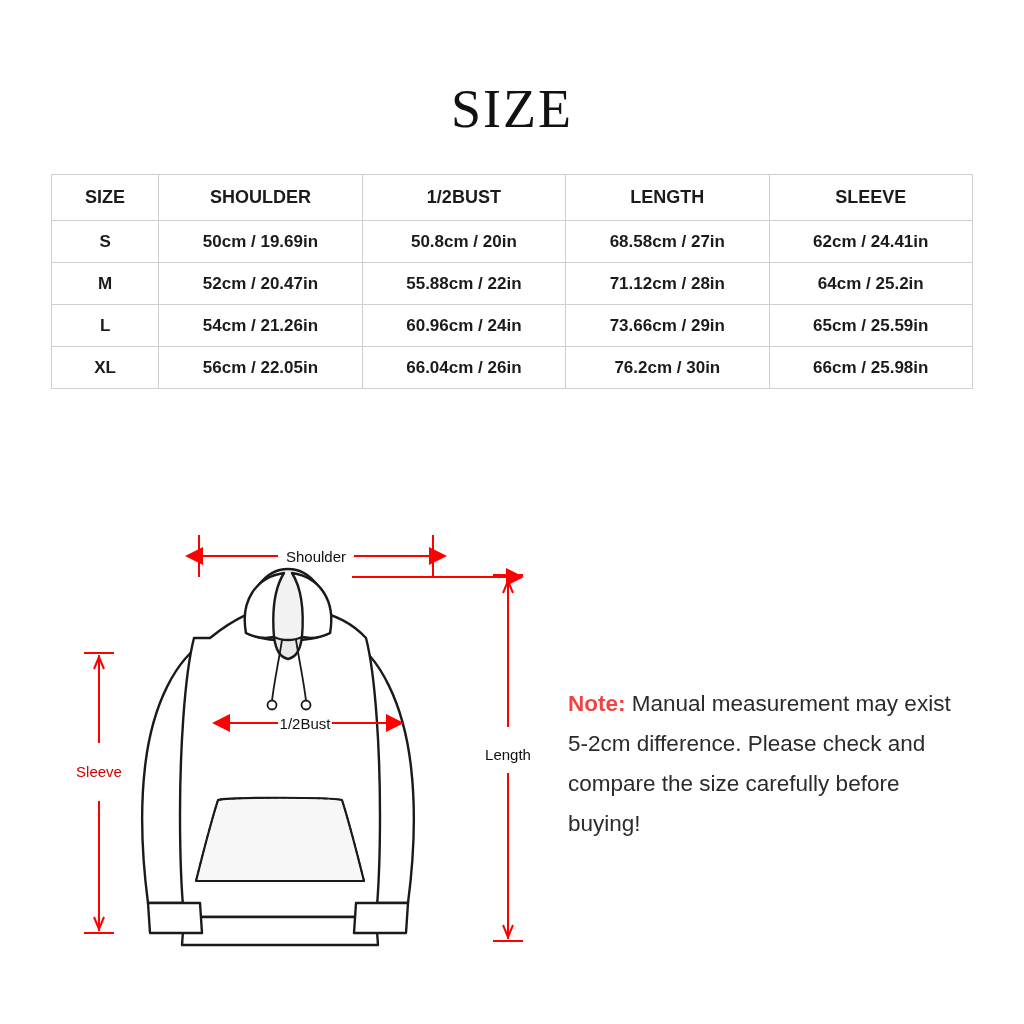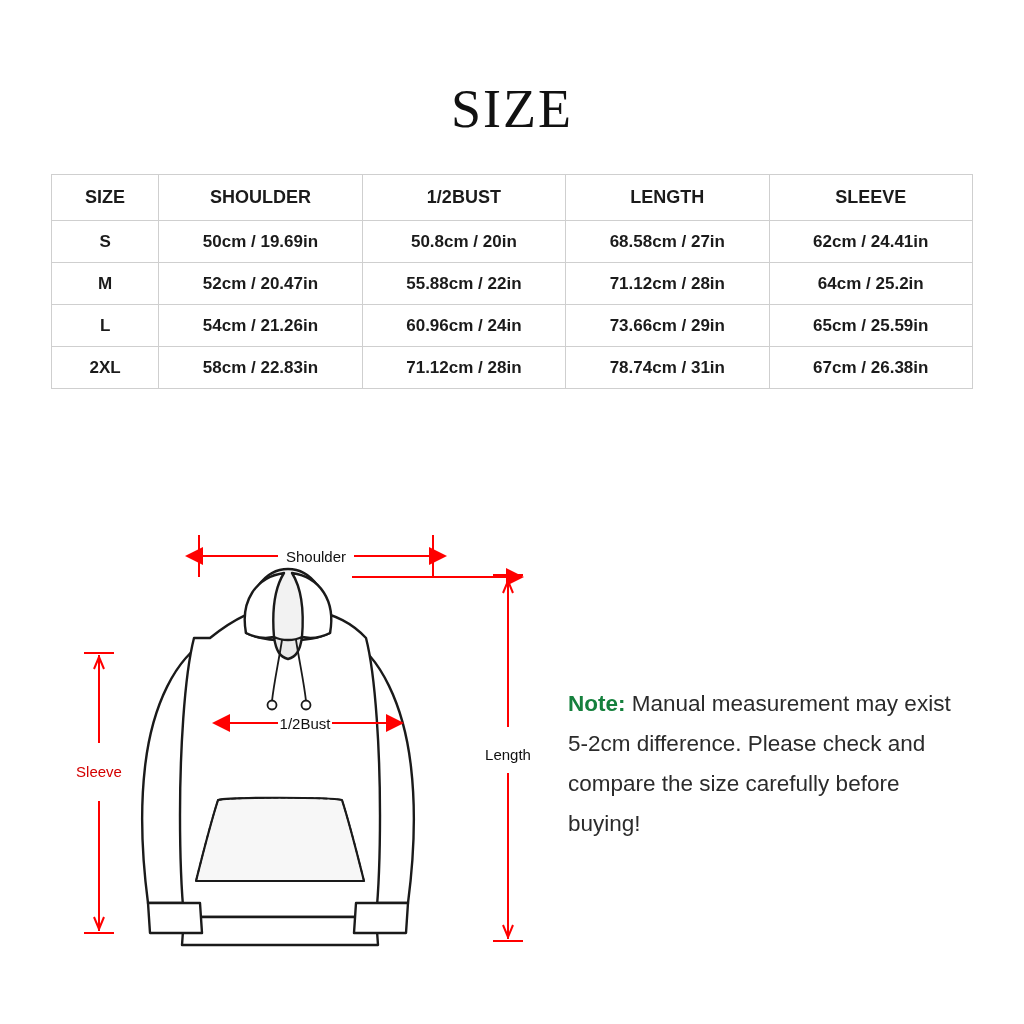--- a/index.html
+++ b/index.html
@@ -74,21 +74,21 @@
     position: absolute;
     left: 568px;
     top: 684px;
     width: 400px;
     font-size: 22.5px;
     line-height: 40px;
     color: #2b2b2b;
   }
   .note b {
     font-weight: bold;
-    color: #15803d;
+    color: #ef4444;
   }
 </style>
 </head>
 <body>
 
 <div class="title">SIZE</div>
 
 <table class="size-table">
   <colgroup>
     <col class="col-size">
@@ -122,25 +122,25 @@
       <td>64cm / 25.2in</td>
     </tr>
     <tr>
       <td class="size-col">L</td>
       <td>54cm / 21.26in</td>
       <td>60.96cm / 24in</td>
       <td>73.66cm / 29in</td>
       <td>65cm / 25.59in</td>
     </tr>
     <tr>
-      <td class="size-col">2XL</td>
-      <td>58cm / 22.83in</td>
-      <td>71.12cm / 28in</td>
-      <td>78.74cm / 31in</td>
-      <td>67cm / 26.38in</td>
+      <td class="size-col">XL</td>
+      <td>56cm / 22.05in</td>
+      <td>66.04cm / 26in</td>
+      <td>76.2cm / 30in</td>
+      <td>66cm / 25.98in</td>
     </tr>
   </tbody>
 </table>
 
 <div class="illustration">
   <svg width="500" height="470" viewBox="0 0 500 470" xmlns="http://www.w3.org/2000/svg">
     <defs>
       <marker id="arrL" markerWidth="9" markerHeight="9" refX="8" refY="4.5" orient="auto">
         <path d="M9,0 L0,4.5 L9,9 z" fill="#ff0000"></path>
       </marker>

